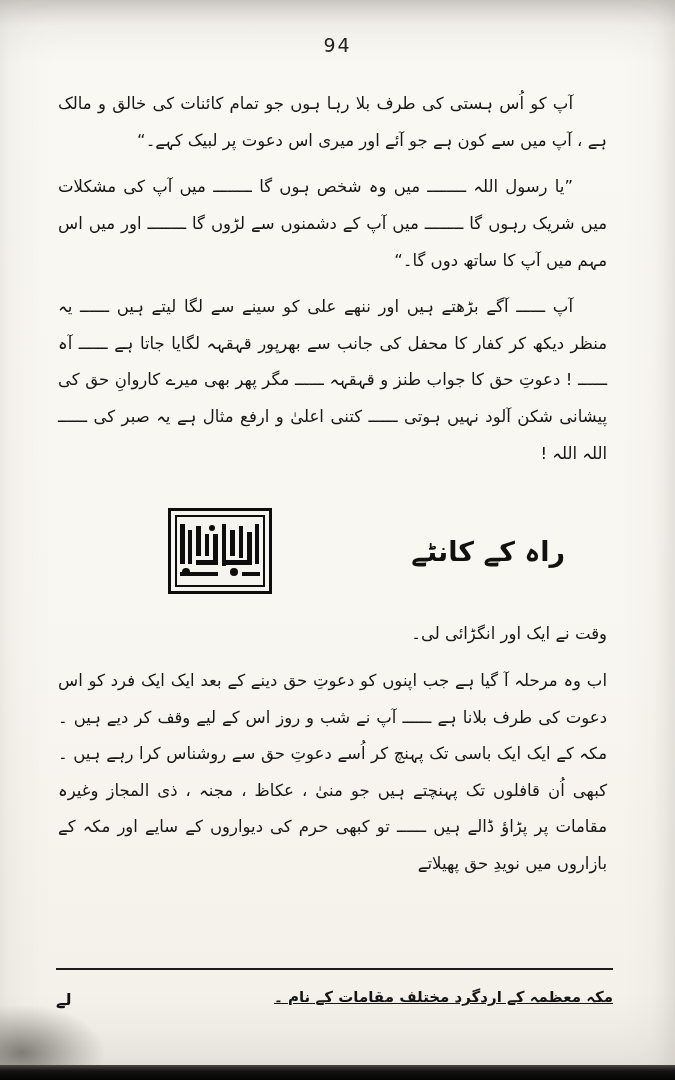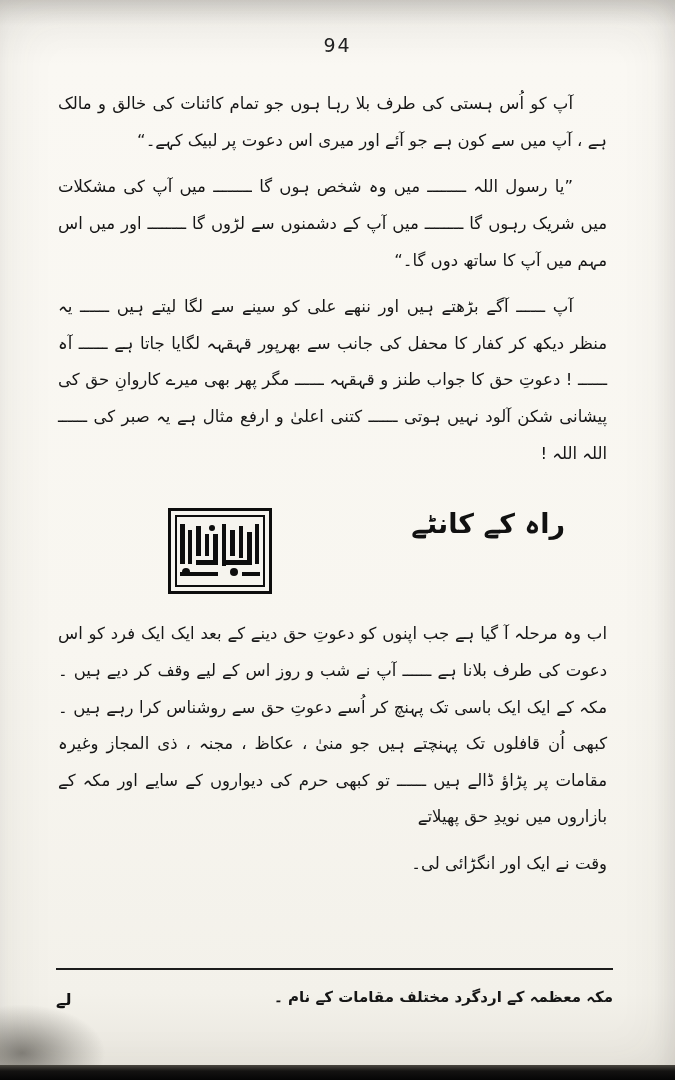--- a/index.html
+++ b/index.html
@@ -25,21 +25,21 @@
     padding:30px 64px 0 58px;
     font-size:16.5px;
     line-height:2.22;
     text-align:justify;
     text-align-last:right;
   }
   .body-text p{margin:0 4px 10px 0;}
   .body-text p.indent{text-indent:34px;}
   .section-row{
     display:flex;
-    align-items:flex-start;
+    align-items:center;
     justify-content:space-between;
     padding:26px 110px 6px 120px;
     margin-left:48px;
   }
   .section-heading{
     font-size:27px;
     font-weight:bold;
     color:#111;
     letter-spacing:1px;
     white-space:nowrap;
@@ -63,21 +63,21 @@
   .footnote{
     position:absolute;
     left:56px;right:62px;top:968px;
     border-top:2px solid #1c1c1c;
     padding-top:18px;
     display:flex;
     justify-content:space-between;
     align-items:flex-start;
     font-size:15px;
   }
-  .footnote-text{font-weight:bold;}
+  .footnote-text{font-weight:bold;text-decoration:underline;}
   .footnote-marker{
     font-weight:bold;
     font-size:16px;
     transform:translateY(2px);
     color:#111;
   }
   .bottom-bar{
     position:absolute;left:0;right:0;bottom:0;height:15px;
     background:linear-gradient(180deg,#4a4740 0%,#141312 40%,#050505 100%);
   }
@@ -127,22 +127,22 @@
           <rect x="69" y="12" width="5" height="32" fill="#0d0d0d"></rect>
           <rect x="77" y="4" width="4" height="40" fill="#0d0d0d"></rect>
           <rect x="2" y="52" width="38" height="4" fill="#0d0d0d"></rect>
           <rect x="64" y="52" width="18" height="4" fill="#0d0d0d"></rect>
         </svg>
       </div>
     </div>
   </div>
 
   <div class="body-text second-block">
+    <p>وقت نے ایک اور انگڑائی لی۔</p>
     <p>اب وہ مرحلہ آ گیا ہے جب اپنوں کو دعوتِ حق دینے کے بعد ایک ایک فرد کو اس دعوت کی طرف بلانا ہے ــــــ آپ نے شب و روز اس کے لیے وقف کر دیے ہیں ۔ مکہ کے ایک ایک باسی تک پہنچ کر اُسے دعوتِ حق سے روشناس کرا رہے ہیں ۔ کبھی اُن قافلوں تک پہنچتے ہیں جو منیٰ ، عکاظ ، مجنہ ، ذی المجاز وغیرہ مقامات پر پڑاؤ ڈالے ہیں ــــــ تو کبھی حرم کی دیواروں کے سایے اور مکہ کے بازاروں میں نویدِ حق پھیلاتے</p>
-    <p>وقت نے ایک اور انگڑائی لی۔</p>
   </div>
 
   <div class="footnote">
     <span class="footnote-text">مکہ معظمہ کے اردگرد مختلف مقامات کے نام ۔</span>
     <span class="footnote-marker">لے</span>
   </div>
 
   <div class="corner-smudge"></div>
   <div class="bottom-bar"></div>
 </div>

